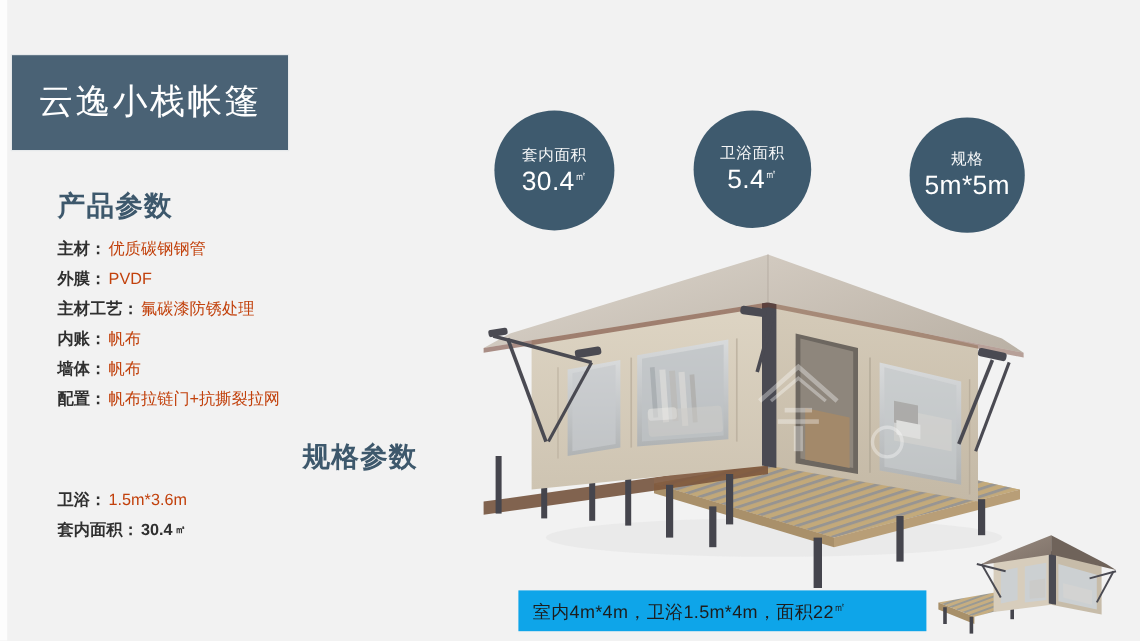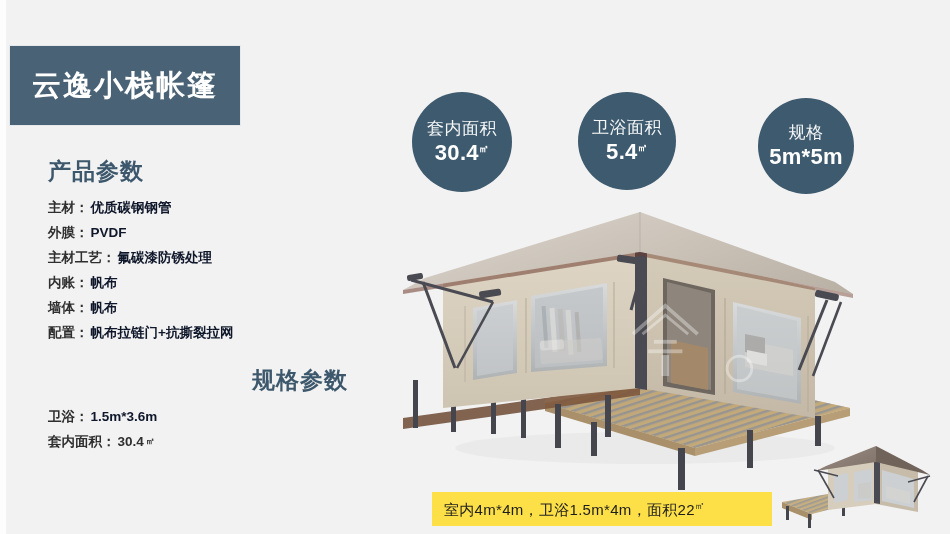--- a/index.html
+++ b/index.html
@@ -17,58 +17,58 @@
   .gutter{position:absolute;left:0;top:0;width:6px;height:534px;background:#fdfdfd;}
 
   
   .title-block{
     position:absolute;left:10px;top:46px;width:230px;height:79px;
     background:#4a6275;
     box-shadow:0 0 0 1px #e6e9eb;
     display:flex;align-items:center;justify-content:center;
   }
   .title-text{
-    color:#ffffff;font-size:29px;font-weight:bold;letter-spacing:2px;
+    color:#ffffff;font-size:29px;font-weight:normal;letter-spacing:2px;
     white-space:nowrap;line-height:1;
   }
 
   
   .spec-panel{position:absolute;left:48px;top:160px;width:300px;}
   .sec-head{
     color:#3d586c;font-size:23px;font-weight:bold;letter-spacing:1px;
     margin:0 0 12px 0;line-height:1;
   }
   .sec-head.second{margin-top:24px;text-align:right;}
   .spec-row{
     font-size:13.5px;line-height:25px;white-space:nowrap;
     display:flex;align-items:flex-end;
   }
   .spec-key{color:#2f2f2f;font-weight:bold;}
-  .spec-val{color:#0f172a;font-weight:bold;margin-left:2px;}
+  .spec-val{color:#c2410c;font-weight:normal;margin-left:2px;}
   .spec-val.dark{color:#2f2f2f;font-weight:bold;}
   .sup{font-size:9px;vertical-align:super;}
 
   
   .badge{
     position:absolute;border-radius:50%;
     background:#3e5a6e;color:#fff;
     display:flex;flex-direction:column;align-items:center;justify-content:center;
     text-align:center;
   }
-  .badge .b-label{font-size:17px;line-height:1.1;margin-bottom:3px;letter-spacing:.5px;opacity:.95;}
-  .badge .b-value{font-size:22px;line-height:1.05;font-weight:bold;letter-spacing:.3px;}
+  .badge .b-label{font-size:13px;line-height:1.1;margin-bottom:3px;letter-spacing:.5px;opacity:.95;}
+  .badge .b-value{font-size:22px;line-height:1.05;font-weight:normal;letter-spacing:.3px;}
   .badge .b-value .sup{font-size:10px;}
   #badge-1{left:412px;top:92px;width:100px;height:100px;}
   #badge-2{left:578px;top:92px;width:98px;height:98px;}
   #badge-3{left:758px;top:98px;width:96px;height:96px;}
 
   
   .caption-bar{
     position:absolute;left:432px;top:492px;width:340px;height:34px;
-    background:#fde047;
+    background:#0ea5e9;
     display:flex;align-items:center;
     padding-left:12px;box-sizing:border-box;
   }
   .caption-bar .cap-text{
     color:#1d1d1d;font-size:15px;white-space:nowrap;letter-spacing:.3px;
   }
   .caption-bar .sup{font-size:10px;}
 
   
   #tent-stage{position:absolute;left:395px;top:190px;width:460px;height:300px;}

